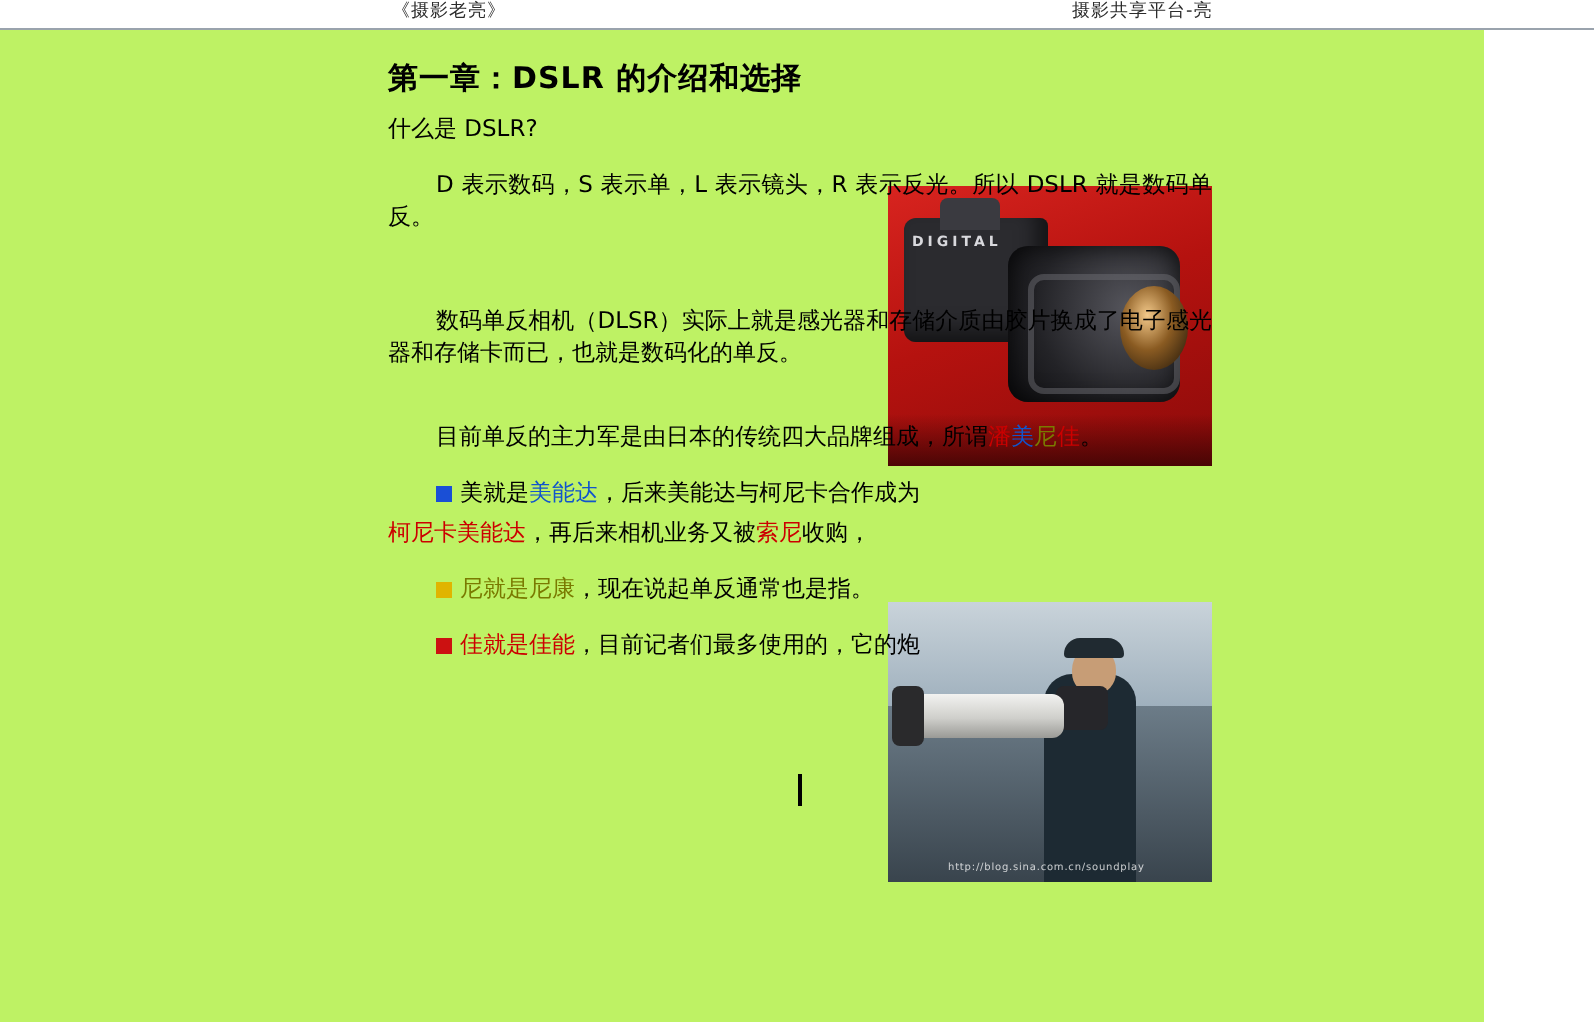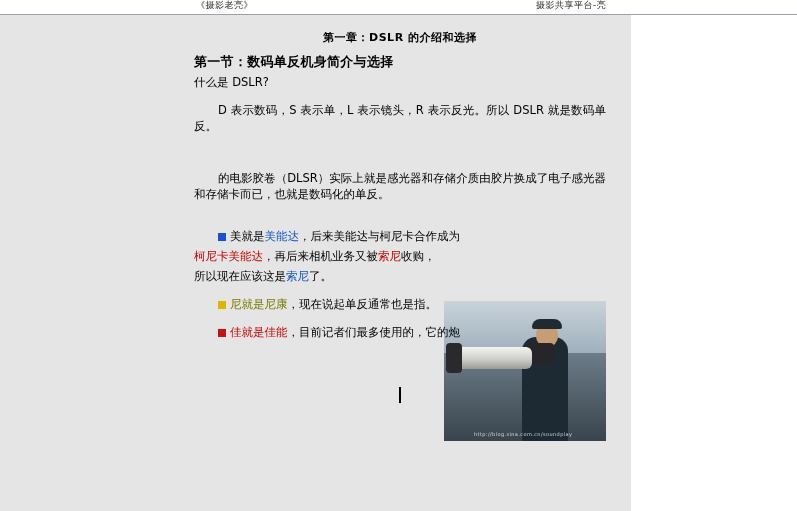--- a/index.html
+++ b/index.html
@@ -9,23 +9,23 @@
   }
   body {
     width: 797px;
     height: 511px;
     overflow: hidden;
     font-family: "DejaVu Sans", "Liberation Sans", sans-serif;
     color: #000000;
   }
   .page {
     position: relative;
-    width: 631px;
+    width: 742px;
     height: 511px;
-    background: #e5e5e5;
+    background: #bef264;
   }
   
   .header-band {
     position: absolute;
     top: 0;
     left: 0;
     width: 797px;
     height: 14px;
     border-bottom: 1px solid #9aa3ad;
     background: #ffffff;
@@ -46,26 +46,25 @@
     color: #2b2b2b;
     letter-spacing: 0.5px;
   }
   .content {
     position: absolute;
     left: 194px;
     top: 20px;
     width: 412px;
   }
   h1.chapter {
-    font-size: 11px;
+    font-size: 15px;
     font-weight: bold;
     margin: 10px 0 8px 0;
     color: #000000;
     letter-spacing: 0.5px;
-    text-align: center;
   }
   h2.section {
     font-size: 13px;
     font-weight: bold;
     margin: 6px 0 4px 0;
     letter-spacing: 0.3px;
   }
   h3.sub {
     font-size: 11.5px;
     font-weight: normal;
@@ -271,61 +270,69 @@
 </head>
 <body>
 
 <div class="page">
 
   <div class="header-band">
     <span class="header-left">《摄影老亮》</span>
     <span class="header-right">摄影共享平台-亮</span>
   </div>
 
+  <div class="figure1">
+    <div class="cam-body"></div>
+    <div class="cam-prism"></div>
+    <div class="cam-label">DIGITAL</div>
+    <div class="cam-lens"></div>
+    <div class="cam-lens-ring"></div>
+    <div class="cam-lens-glass"></div>
+    <div class="cam-shadow"></div>
+  </div>
 
   <div class="figure2">
     <div class="ph-bg-top"></div>
     <div class="ph-bg-bottom"></div>
     <div class="ph-person"></div>
     <div class="ph-head"></div>
     <div class="ph-cap"></div>
     <div class="ph-cam"></div>
     <div class="ph-lens"></div>
     <div class="ph-lens-hood"></div>
     <div class="ph-watermark">http://blog.sina.com.cn/soundplay</div>
   </div>
 
   <div class="content">
 
     <h1 class="chapter">第一章：DSLR 的介绍和选择</h1>
-    <h2 class="section">第一节：数码单反机身简介与选择</h2>
     <h3 class="sub">什么是 DSLR?</h3>
 
     <p class="body indent">D 表示数码，S 表示单，L 表示镜头，R 表示反光。所以 DSLR 就是数码单反。</p>
 
     <div class="gap"></div>
 
 
     <div class="gap"></div>
 
-    <p class="body indent">的电影胶卷（DLSR）实际上就是感光器和存储介质由胶片换成了电子感光器和存储卡而已，也就是数码化的单反。</p>
+    <p class="body indent">数码单反相机（DLSR）实际上就是感光器和存储介质由胶片换成了电子感光器和存储卡而已，也就是数码化的单反。</p>
 
     <div class="gap"></div>
 
+    <p class="body indent">
+      <span>目前单反的主力军是由日本的传统四大品牌组成，所谓</span><span class="red">潘</span><span class="blue">美</span><span class="olive">尼</span><span class="red">佳</span><span>。</span>
+    </p>
 
 
     <p class="body indent">
       <span class="bullet b"></span><span>美就是</span><span class="blue">美能达</span><span>，后来美能达与柯尼卡合作成为</span>
     </p>
     <p class="body">
       <span class="red">柯尼卡美能达</span><span>，再后来相机业务又被</span><span class="red">索尼</span><span>收购，</span>
     </p>
-    <p class="body">
-      <span>所以现在应该这是</span><span class="blue">索尼</span><span>了。</span>
-    </p>
 
     <p class="body indent">
       <span class="bullet y"></span><span class="olive">尼就是</span><span class="olive">尼康</span><span>，现在说起单反通常也是指。</span>
     </p>
 
     <p class="body indent">
       <span class="bullet r"></span><span class="red">佳就是</span><span class="red">佳能</span><span>，目前记者们最多使用的，它的炮</span>
     </p>
 
   </div>

